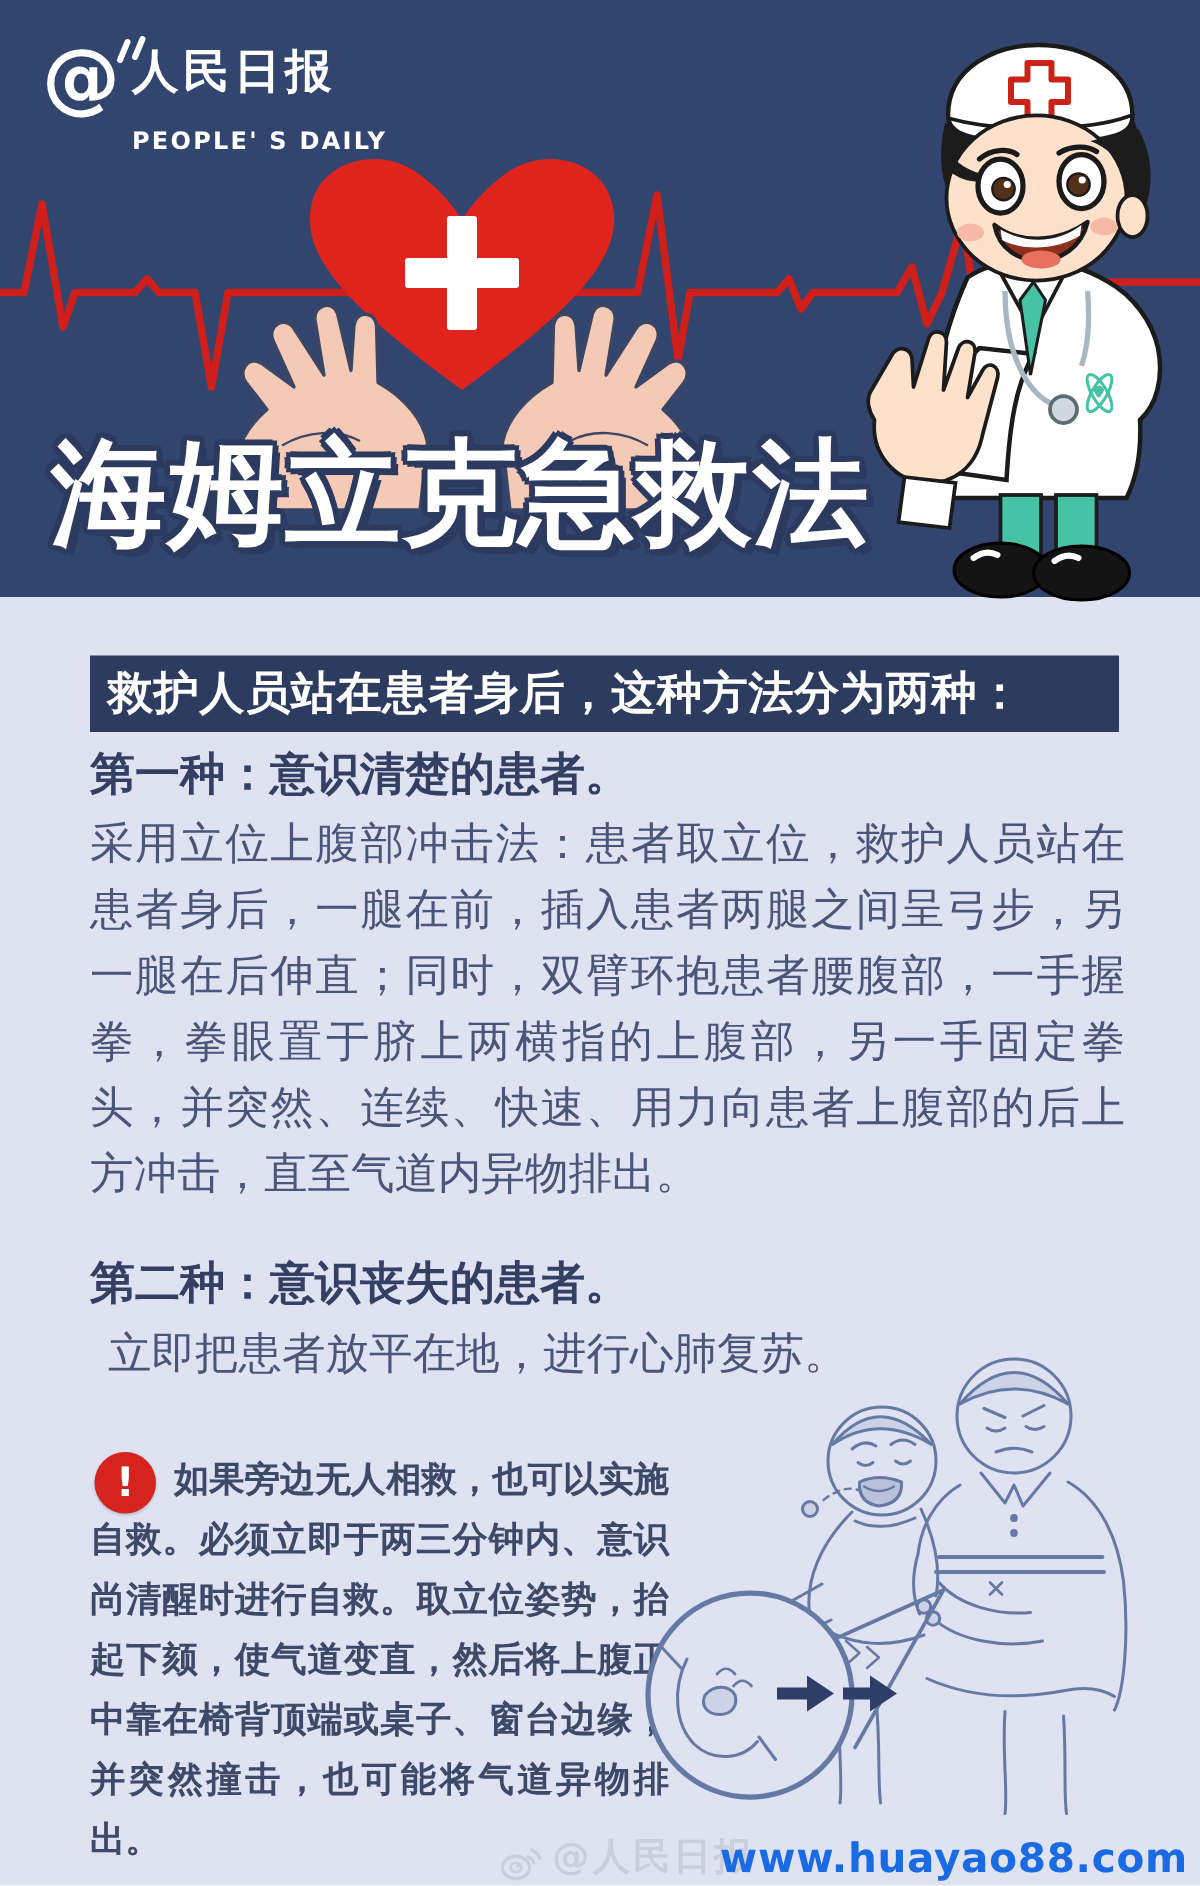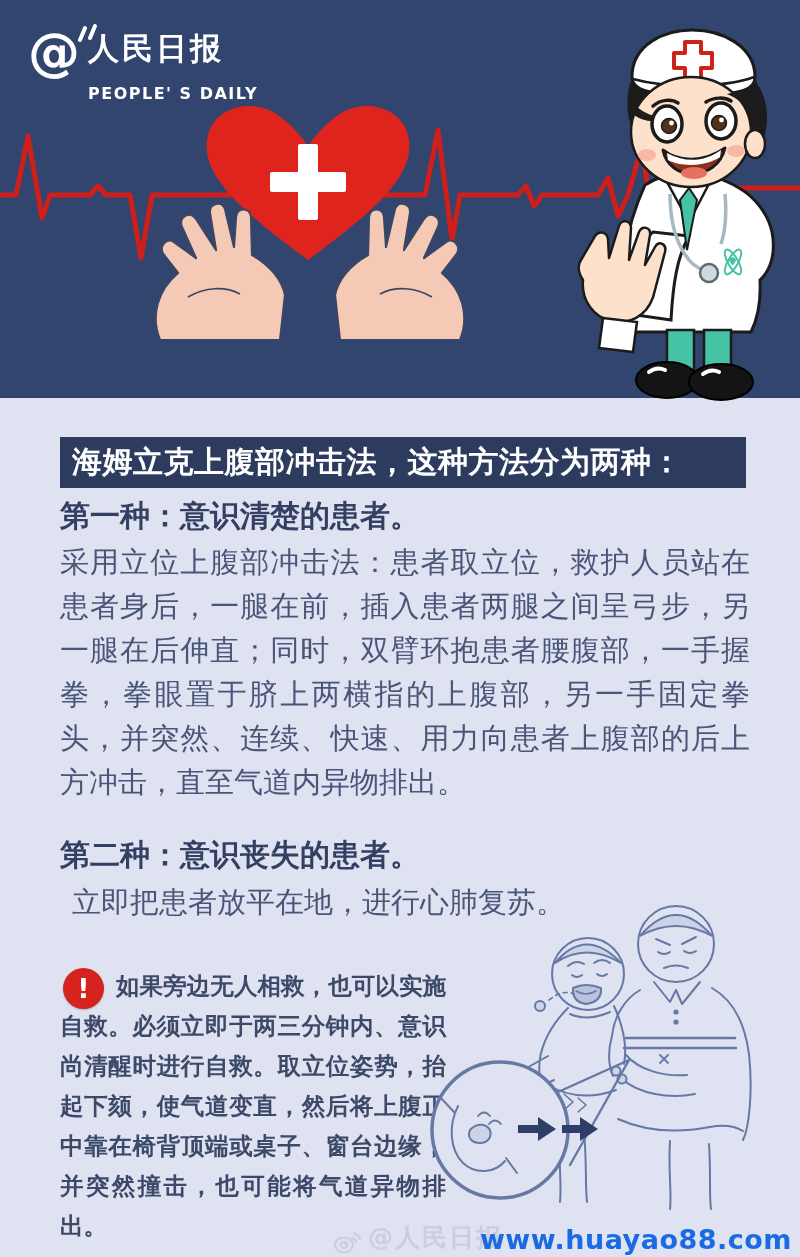--- a/index.html
+++ b/index.html
@@ -125,23 +125,24 @@
       <circle cx="144" cy="101" r="7.5" fill="#53301a" stroke="#1b1b1b" stroke-width="1.5"></circle>
       <circle cx="96.5" cy="101" r="2.4" fill="#fff"></circle>
         <circle cx="146.5" cy="98" r="2.4" fill="#fff"></circle>
       <ellipse cx="72" cy="133" rx="9" ry="6" fill="#f7b9a6"></ellipse>
         <ellipse cx="161" cy="129" rx="9" ry="6" fill="#f7b9a6"></ellipse>
       <path d="M88,128 C94,160 142,160 150,126 C130,140 104,141 88,128 Z" fill="#8e2f1f" stroke="#1b1b1b" stroke-width="3" stroke-linejoin="round"></path>
       <path d="M92,131 C110,141 130,140 146,128 L145,135 C130,145 106,145 93,138 Z" fill="#fff"></path>
       <ellipse cx="119" cy="151" rx="13" ry="6" fill="#e8705f"></ellipse>
     </svg>
 
+    <div class="abs hero-title">海姆立克急救法</div>
   </div>
 
-  <div class="abs banner">海姆立克上腹部冲击法，这种方法分为两种：</div>
+  <div class="abs banner">救护人员站在患者身后，这种方法分为两种：</div>
 
   <div class="abs p p1">采用立位上腹部冲击法：患者取立位，救护人员站在患者身后，一腿在前，插入患者两腿之间呈弓步，另一腿在后伸直；同时，双臂环抱患者腰腹部，一手握拳，拳眼置于脐上两横指的上腹部，另一手固定拳头，并突然、连续、快速、用力向患者上腹部的后上方冲击，直至气道内异物排出。</div>
   <div class="abs h h1">第一种：意识清楚的患者。</div>
 
   <div class="abs h h2">第二种：意识丧失的患者。</div>
   <div class="abs p p2">立即把患者放平在地，进行心肺复苏。</div>
 
   <div class="abs warning-icon">!</div>
   <div class="abs warning-text">如果旁边无人相救，也可以实施自救。必须立即于两三分钟内、意识尚清醒时进行自救。取立位姿势，抬起下颏，使气道变直，然后将上腹正中靠在椅背顶端或桌子、窗台边缘，并突然撞击，也可能将气道异物排出。</div>
 

